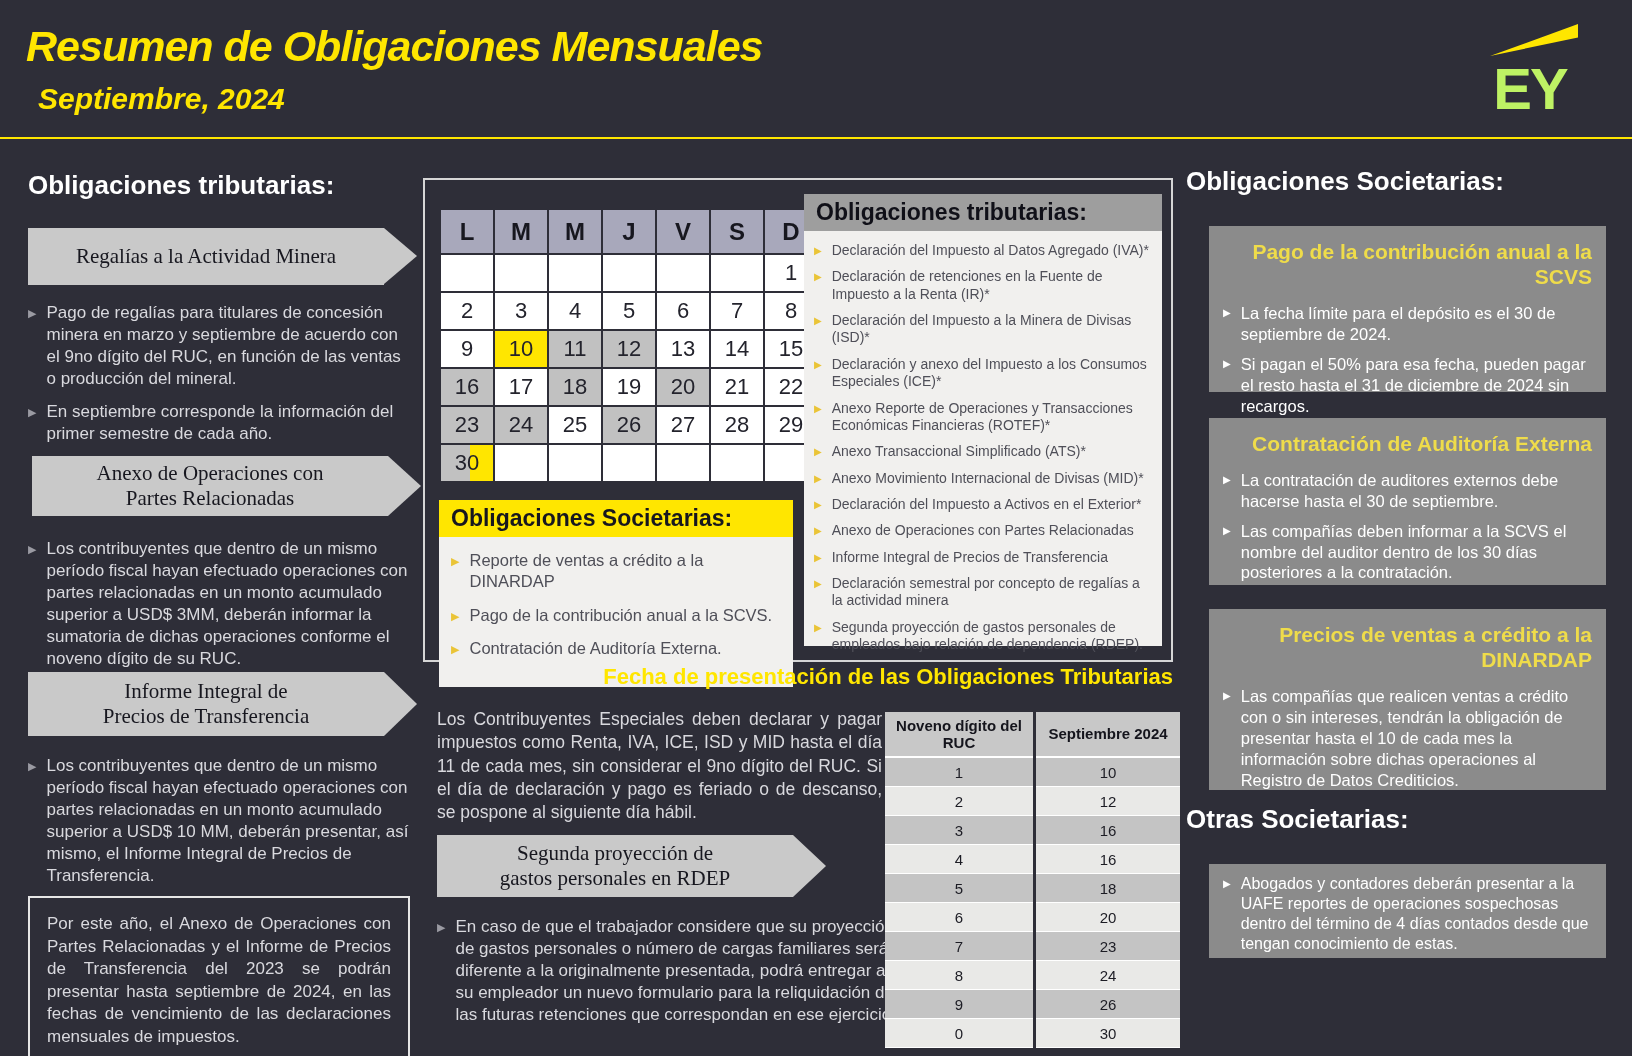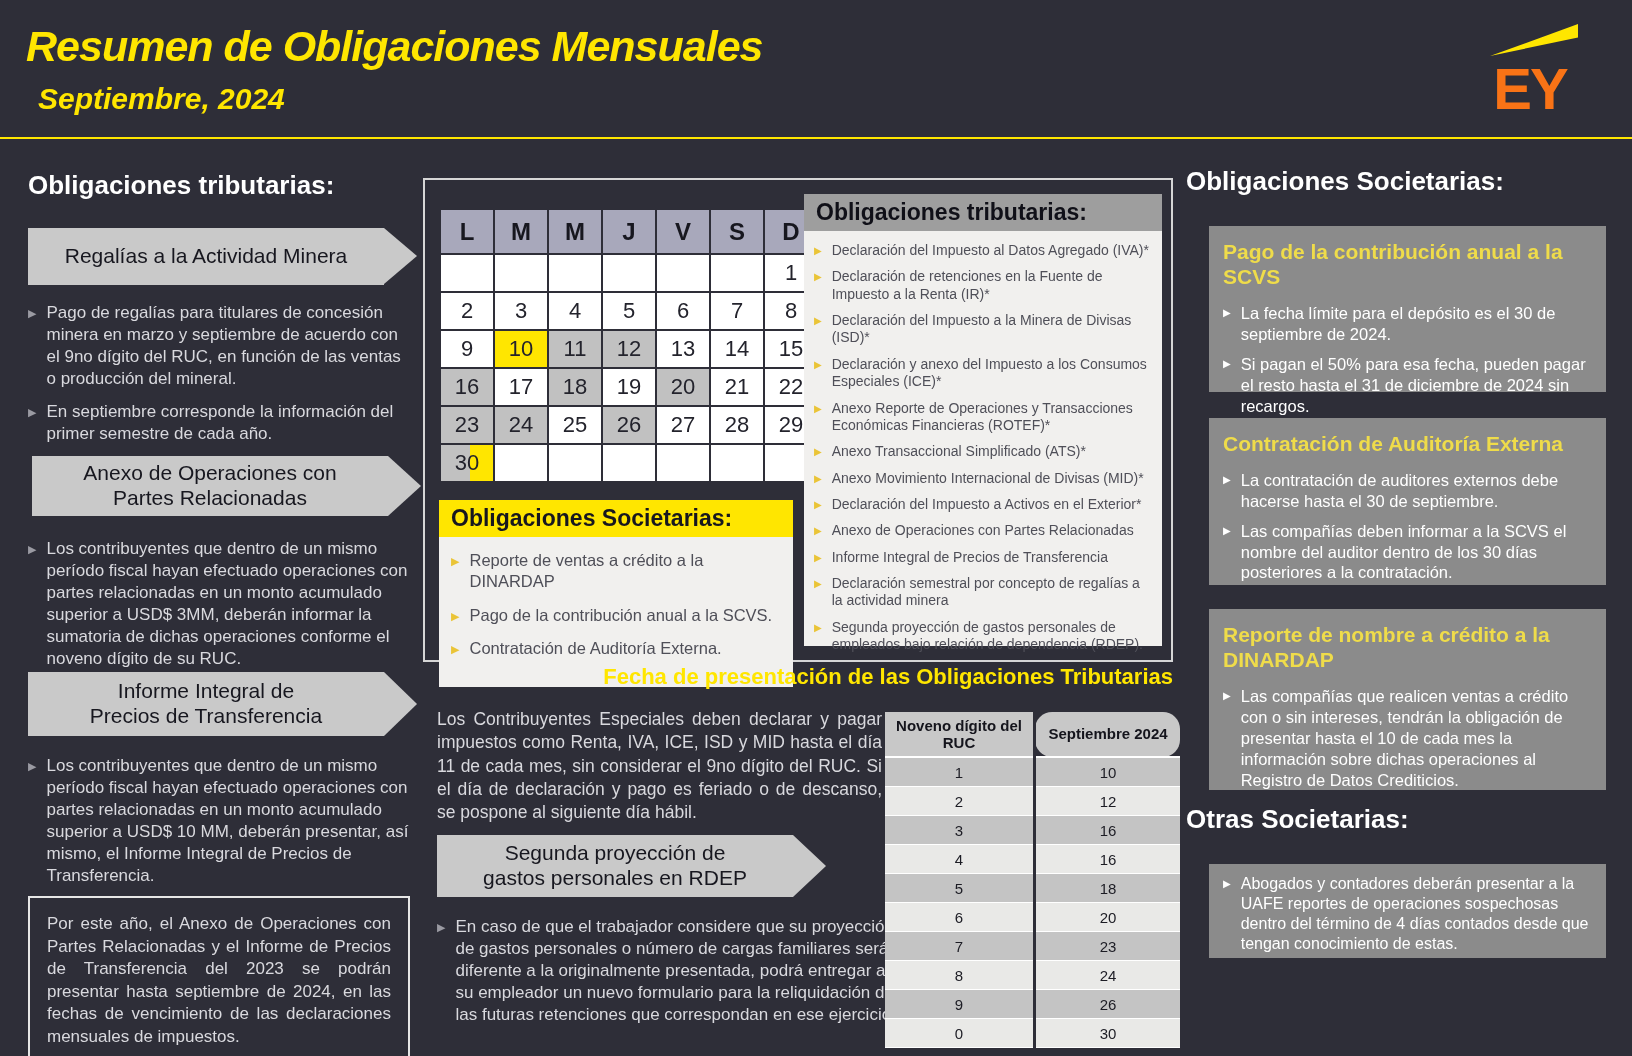--- a/index.html
+++ b/index.html
@@ -11,25 +11,25 @@
   .abs{position:absolute;}
   .pre{white-space:pre-line;}
 
   
   .header-title{left:26px;top:22px;color:#ffe600;font-size:43px;font-weight:bold;font-style:italic;letter-spacing:-1px;}
   .header-subtitle{left:38px;top:82px;color:#ffe600;font-size:30px;font-weight:bold;font-style:italic;}
   .header-rule{left:0;top:137px;width:1632px;height:2px;background:#ffe600;}
   .ey-logo{right:54px;top:24px;width:96px;text-align:center;}
   .ey-wedge{width:88px;height:32px;margin-left:8px;background:#ffe600;
     -webkit-clip-path:polygon(0 100%,100% 0,100% 42%);clip-path:polygon(0 100%,100% 0,100% 42%);}
-  .ey-text{color:#f97316;font-size:58px;font-weight:bold;line-height:1.0;margin-top:4px;letter-spacing:-2px;}
+  .ey-text{color:#bef264;font-size:58px;font-weight:bold;line-height:1.0;margin-top:4px;letter-spacing:-2px;}
 
   
   .col-heading{color:#ffffff;font-size:26px;font-weight:bold;}
-  .arrow-banner{display:flex;}
+  .arrow-banner{display:flex;font-family:Liberation Serif, serif;}
   .ab-rect{width:356px;background:#c9c9c9;display:flex;align-items:center;justify-content:center;
     text-align:center;color:#17171f;font-size:21px;line-height:1.18;}
   .ab-tip{width:0;height:0;border-top:calc(var(--h)/2) solid transparent;
     border-bottom:calc(var(--h)/2) solid transparent;border-left:33px solid #c9c9c9;}
   .arrow-banner{height:var(--h);}
   .bullet{display:flex;gap:10px;margin-bottom:11px;color:#d9d9de;font-size:17px;line-height:1.3;}
   .bullet .tri{flex:0 0 auto;color:#9a9aa2;font-size:11px;padding-top:4px;}
   .note-box{box-sizing:border-box;border:2px solid #e6e6e6;padding:15px 17px;color:#d9d9de;
     font-size:17px;line-height:1.33;text-align:justify;}
 
@@ -59,30 +59,30 @@
   
   .fecha-heading{left:423px;top:664px;width:750px;text-align:right;color:#ffe600;font-size:22px;font-weight:bold;}
   .m-para{left:437px;top:708px;width:445px;color:#d9d9de;font-size:17.5px;line-height:1.33;text-align:justify;}
   .m-banner{left:437px;top:835px;}
   .m-bullet{left:437px;top:916px;width:462px;}
 
   .ruc-table{left:885px;top:712px;border-collapse:collapse;}
   .ruc-table th{background:#c8c8c8;color:#14141c;font-size:15px;font-weight:bold;height:42px;
     border-bottom:2px solid #ffffff;text-align:center;line-height:1.15;}
   .ruc-table th:first-child{width:146px;border-right:3px solid #2e2e38;}
-  .ruc-table th:last-child{width:142px;border-radius:17px;}
+  .ruc-table th:last-child{width:142px;}
   .ruc-table td{font-size:15px;color:#1c1c24;text-align:center;height:26px;border-bottom:1.5px solid #ffffff;}
   .ruc-table td:first-child{border-right:3px solid #2e2e38;}
   .ruc-table tr:nth-child(odd) td{background:#c4c4c4;}
   .ruc-table tr:nth-child(even) td{background:#e9e9e7;}
 
   
   .r-heading{left:1186px;top:166px;}
   .grey-box{left:1209px;width:397px;box-sizing:border-box;background:#8b8b8b;padding:8px 14px;}
-  .gb-title{color:#efdc4a;font-size:21px;font-weight:bold;text-align:left;line-height:1.2;margin:5px 0 14px;}
+  .gb-title{color:#efdc4a;font-size:21px;font-weight:bold;text-align:right;line-height:1.2;margin:5px 0 14px;}
   .grey-box .bullet{color:#ffffff;font-size:16.5px;line-height:1.26;margin-bottom:9px;}
   .grey-box .tri{color:#ffffff;font-size:10px;padding-top:4px;}
   .otras-heading{left:1186px;top:804px;}
 </style>
 </head>
 <body>
 
 <div class="abs header-title">Resumen de Obligaciones Mensuales</div>
 <div class="abs header-subtitle">Septiembre, 2024</div>
 <div class="abs header-rule"></div>
@@ -365,21 +365,21 @@
       <span class="tri">▶</span>
       <span>La contratación de auditores externos debe hacerse hasta el 30 de septiembre.</span>
     </div>
   <div class="bullet">
       <span class="tri">▶</span>
       <span>Las compañías deben informar a la SCVS el nombre del auditor dentro de los 30 días posteriores a la contratación.</span>
     </div>
 </div>
 
 <div class="abs grey-box" style="top:609px;height:181px;">
-  <div class="gb-title pre">Reporte de nombre a crédito a la
+  <div class="gb-title pre">Precios de ventas a crédito a la
 DINARDAP</div>
   <div class="bullet">
       <span class="tri">▶</span>
       <span>Las compañías que realicen ventas a crédito con o sin intereses, tendrán la obligación de presentar hasta el 10 de cada mes la información sobre dichas operaciones al Registro de Datos Crediticios.</span>
     </div>
 </div>
 
 <div class="abs col-heading otras-heading">Otras Societarias:</div>
 
 <div class="abs grey-box" style="top:864px;height:94px;padding-top:10px;">

